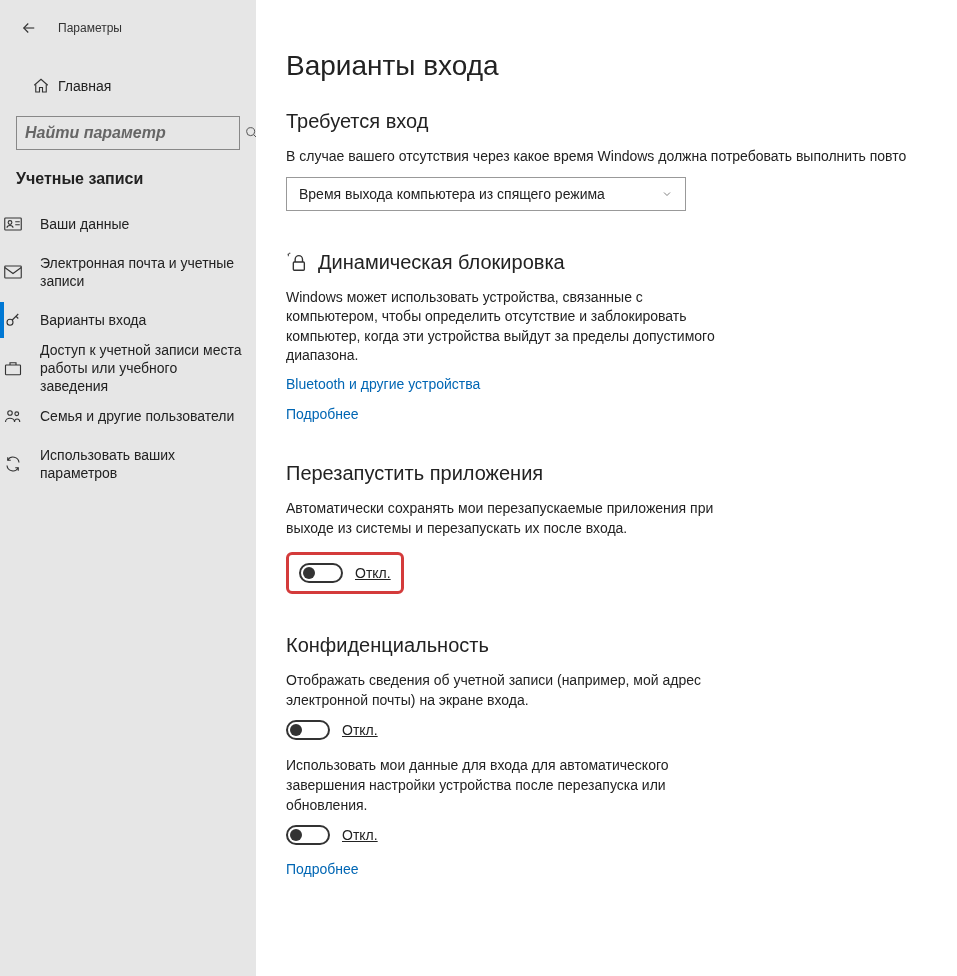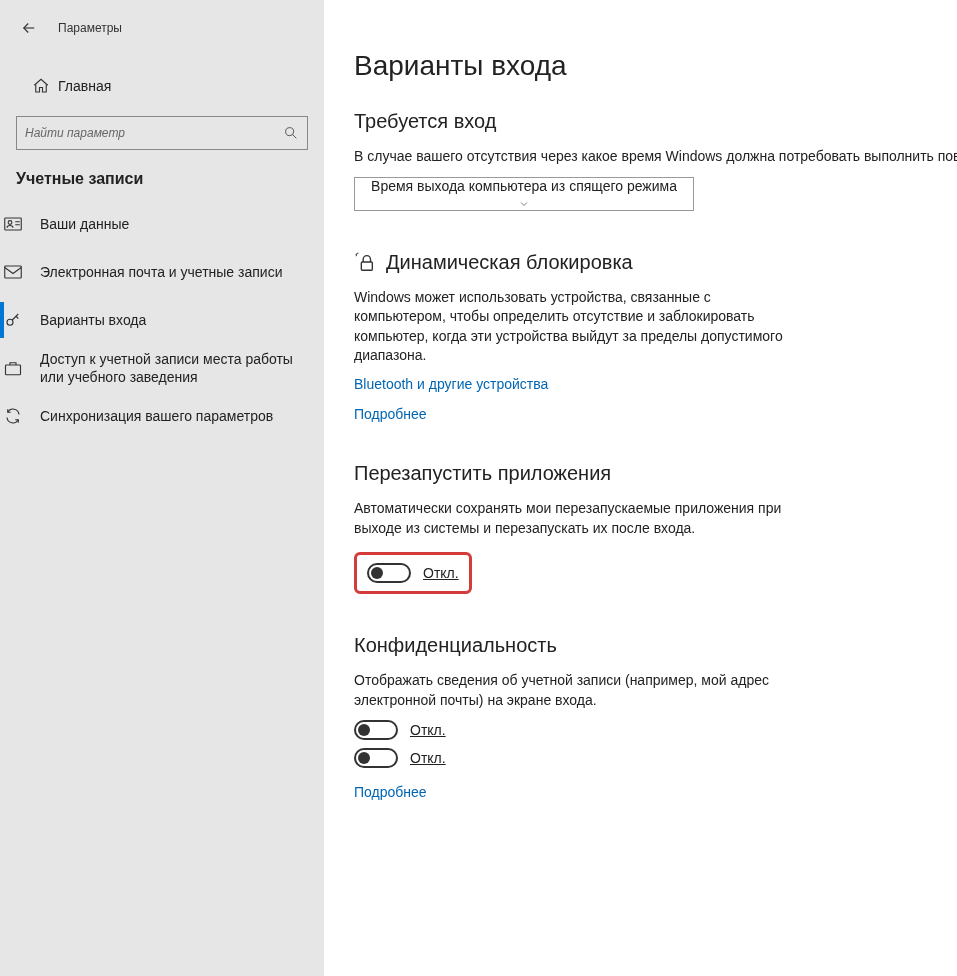--- a/index.html
+++ b/index.html
@@ -1,36 +1,36 @@
 <!DOCTYPE html>
 <html><head>
 <meta charset="utf-8">
 <style>
   * { box-sizing: border-box; margin: 0; padding: 0; font-family: "Segoe UI", Arial, sans-serif; }
   body { width: 957px; height: 976px; background: #ffffff; display: flex; overflow: hidden; }
-  .sidebar { width: 324px; background: #e6e6e6; display: flex; flex-direction: column; padding-top: 8px; }
+  .sidebar { width: 256px; background: #e6e6e6; display: flex; flex-direction: column; padding-top: 8px; }
   .header-row { display: flex; align-items: center; height: 40px; padding-left: 20px; gap: 20px; }
   .back-btn { cursor: pointer; color: #333; }
   .window-title { font-size: 12px; color: #333; }
   .home-row { display: flex; align-items: center; height: 44px; padding-left: 32px; margin-top: 16px; gap: 8px; cursor: pointer; }
   .home-row .icon { width: 18px; display: flex; justify-content: center; }
   .home-label { font-size: 14px; color: #222; }
   .search-box { margin: 8px 16px 0 16px; height: 34px; background: #e6e6e6; border: 1px solid #888; display: flex; align-items: center; padding: 0 8px; }
-  .search-input { flex: 1; border: none; background: transparent; outline: none; font-size: 12px; color: #a16207; font-style: italic; }
+  .search-input { flex: 1; border: none; background: transparent; outline: none; font-size: 16px; color: #a16207; font-style: italic; font-weight: bold; }
   .search-input::placeholder { color: #666; font-style: italic; }
   .section-label { font-size: 16px; font-weight: 600; color: #222; padding: 20px 16px 12px 16px; }
   .nav-item { display: flex; align-items: center; height: 48px; padding-left: 4px; gap: 18px; cursor: pointer; position: relative; font-size: 14px; color: #222; }
   .nav-item .icon { width: 18px; display: flex; justify-content: center; color: #333; }
   .nav-item.active::before { content: ""; position: absolute; left: 0; top: 6px; bottom: 6px; width: 4px; background: #0078d4; }
   .nav-item-label { flex: 1; padding-right: 10px; line-height: 1.3; }
   .main { flex: 1; background: #ffffff; padding: 50px 0 40px 30px; overflow: hidden; }
   .page-title { font-size: 28px; font-weight: 400; color: #222; margin-bottom: 28px; }
   .h2 { font-size: 20px; font-weight: 400; color: #222; margin-bottom: 14px; margin-top: 0; }
   .body-text { font-size: 14px; color: #222; line-height: 1.4; margin-bottom: 10px; max-width: 560px; }
-  .dropdown { margin-top: 6px; border: 1px solid #999; height: 34px; width: 340px; display: flex; align-items: center; padding: 0 12px; justify-content: space-between; font-size: 14px; color: #222; cursor: pointer; flex-direction: column; }
+  .dropdown { margin-top: 6px; border: 1px solid #999; height: 34px; width: 400px; display: flex; align-items: center; padding: 0 12px; justify-content: space-between; font-size: 14px; color: #222; cursor: pointer; }
   .section { margin-bottom: 40px; }
   .sub-h { display: flex; align-items: center; gap: 10px; font-size: 20px; font-weight: 400; color: #222; margin-bottom: 14px; }
   .checkbox-row { display: flex; gap: 12px; align-items: flex-start; margin-top: 16px; margin-bottom: 18px; }
   .checkbox { width: 20px; height: 20px; border: 2px solid #333; flex-shrink: 0; margin-top: 1px; cursor: pointer; }
   .checkbox-label { font-size: 14px; color: #222; max-width: 400px; line-height: 1.4; }
   .link { color: #0066b4; font-size: 14px; cursor: pointer; display: block; margin-top: 8px; }
   .highlight-box { border: 3px solid #d43b3b; border-radius: 6px; padding: 8px 10px; display: inline-flex; align-items: center; gap: 12px; margin-top: 4px; }
   .toggle-row { display: flex; align-items: center; gap: 12px; margin-top: 8px; }
   .toggle { width: 44px; height: 20px; border: 2px solid #333; border-radius: 12px; position: relative; cursor: pointer; }
   .toggle .knob { position: absolute; left: 2px; top: 2px; width: 12px; height: 12px; background: #333; border-radius: 50%; }
@@ -108,30 +108,40 @@
   <div class="nav-item">
     <span class="icon">
       <svg width="18" height="16" viewBox="0 0 24 20" fill="none" stroke="#333" stroke-width="1.5">
           <rect x="2" y="6" width="20" height="13" rx="1"></rect>
           <path d="M8 6V3h8v3"></path>
         </svg>
     </span>
     <span class="nav-item-label">Доступ к учетной записи места работы или учебного заведения</span>
   </div>
 
+  <div class="nav-item">
+    <span class="icon">
+      <svg width="18" height="16" viewBox="0 0 24 20" fill="none" stroke="#333" stroke-width="1.5">
+          <circle cx="8" cy="6" r="3"></circle>
+          <circle cx="17" cy="7" r="2.5"></circle>
+          <path d="M2 18c0-3 3-5 6-5s6 2 6 5M14 18c0-2 1.5-4 3.5-4s3.5 2 3.5 4"></path>
+        </svg>
+    </span>
+    <span class="nav-item-label">Семья и другие пользователи</span>
+  </div>
 
   <div class="nav-item">
     <span class="icon">
       <svg width="18" height="18" viewBox="0 0 24 24" fill="none" stroke="#333" stroke-width="1.5">
           <path d="M20 10A8 8 0 0 0 5 7"></path>
           <path d="M4 14a8 8 0 0 0 15 3"></path>
           <path d="M5 3v4h4M19 21v-4h-4"></path>
         </svg>
     </span>
-    <span class="nav-item-label">Синхронизация вашего параметров</span>
+    <span class="nav-item-label">Использовать ваших параметров</span>
   </div>
 </div>
 
 <div class="main">
   <div class="page-title">Варианты входа</div>
 
   <div class="section">
     <div class="h2">Требуется вход</div>
     <div class="body-text" style="max-width:640px;white-space:nowrap">В случае вашего отсутствия через какое время Windows должна потребовать выполнить повто</div>
     <div class="dropdown">
@@ -173,20 +183,21 @@
 
   <div class="section" style="margin-bottom:0">
     <div class="h2">Конфиденциальность</div>
     <div class="body-text" style="max-width:420px">Отображать сведения об учетной записи (например, мой адрес электронной почты) на экране входа.</div>
     <div class="toggle-row">
       <div class="toggle">
           <div class="knob"></div>
         </div>
       <span class="toggle-label">Откл.</span>
     </div>
+    <div class="body-text" style="max-width:420px;margin-top:16px">Использовать мои данные для входа для автоматического завершения настройки устройства после перезапуска или обновления.</div>
     <div class="toggle-row">
       <div class="toggle">
           <div class="knob"></div>
         </div>
       <span class="toggle-label">Откл.</span>
     </div>
     <span class="link" style="margin-top:16px">Подробнее</span>
   </div>
 </div>
 

